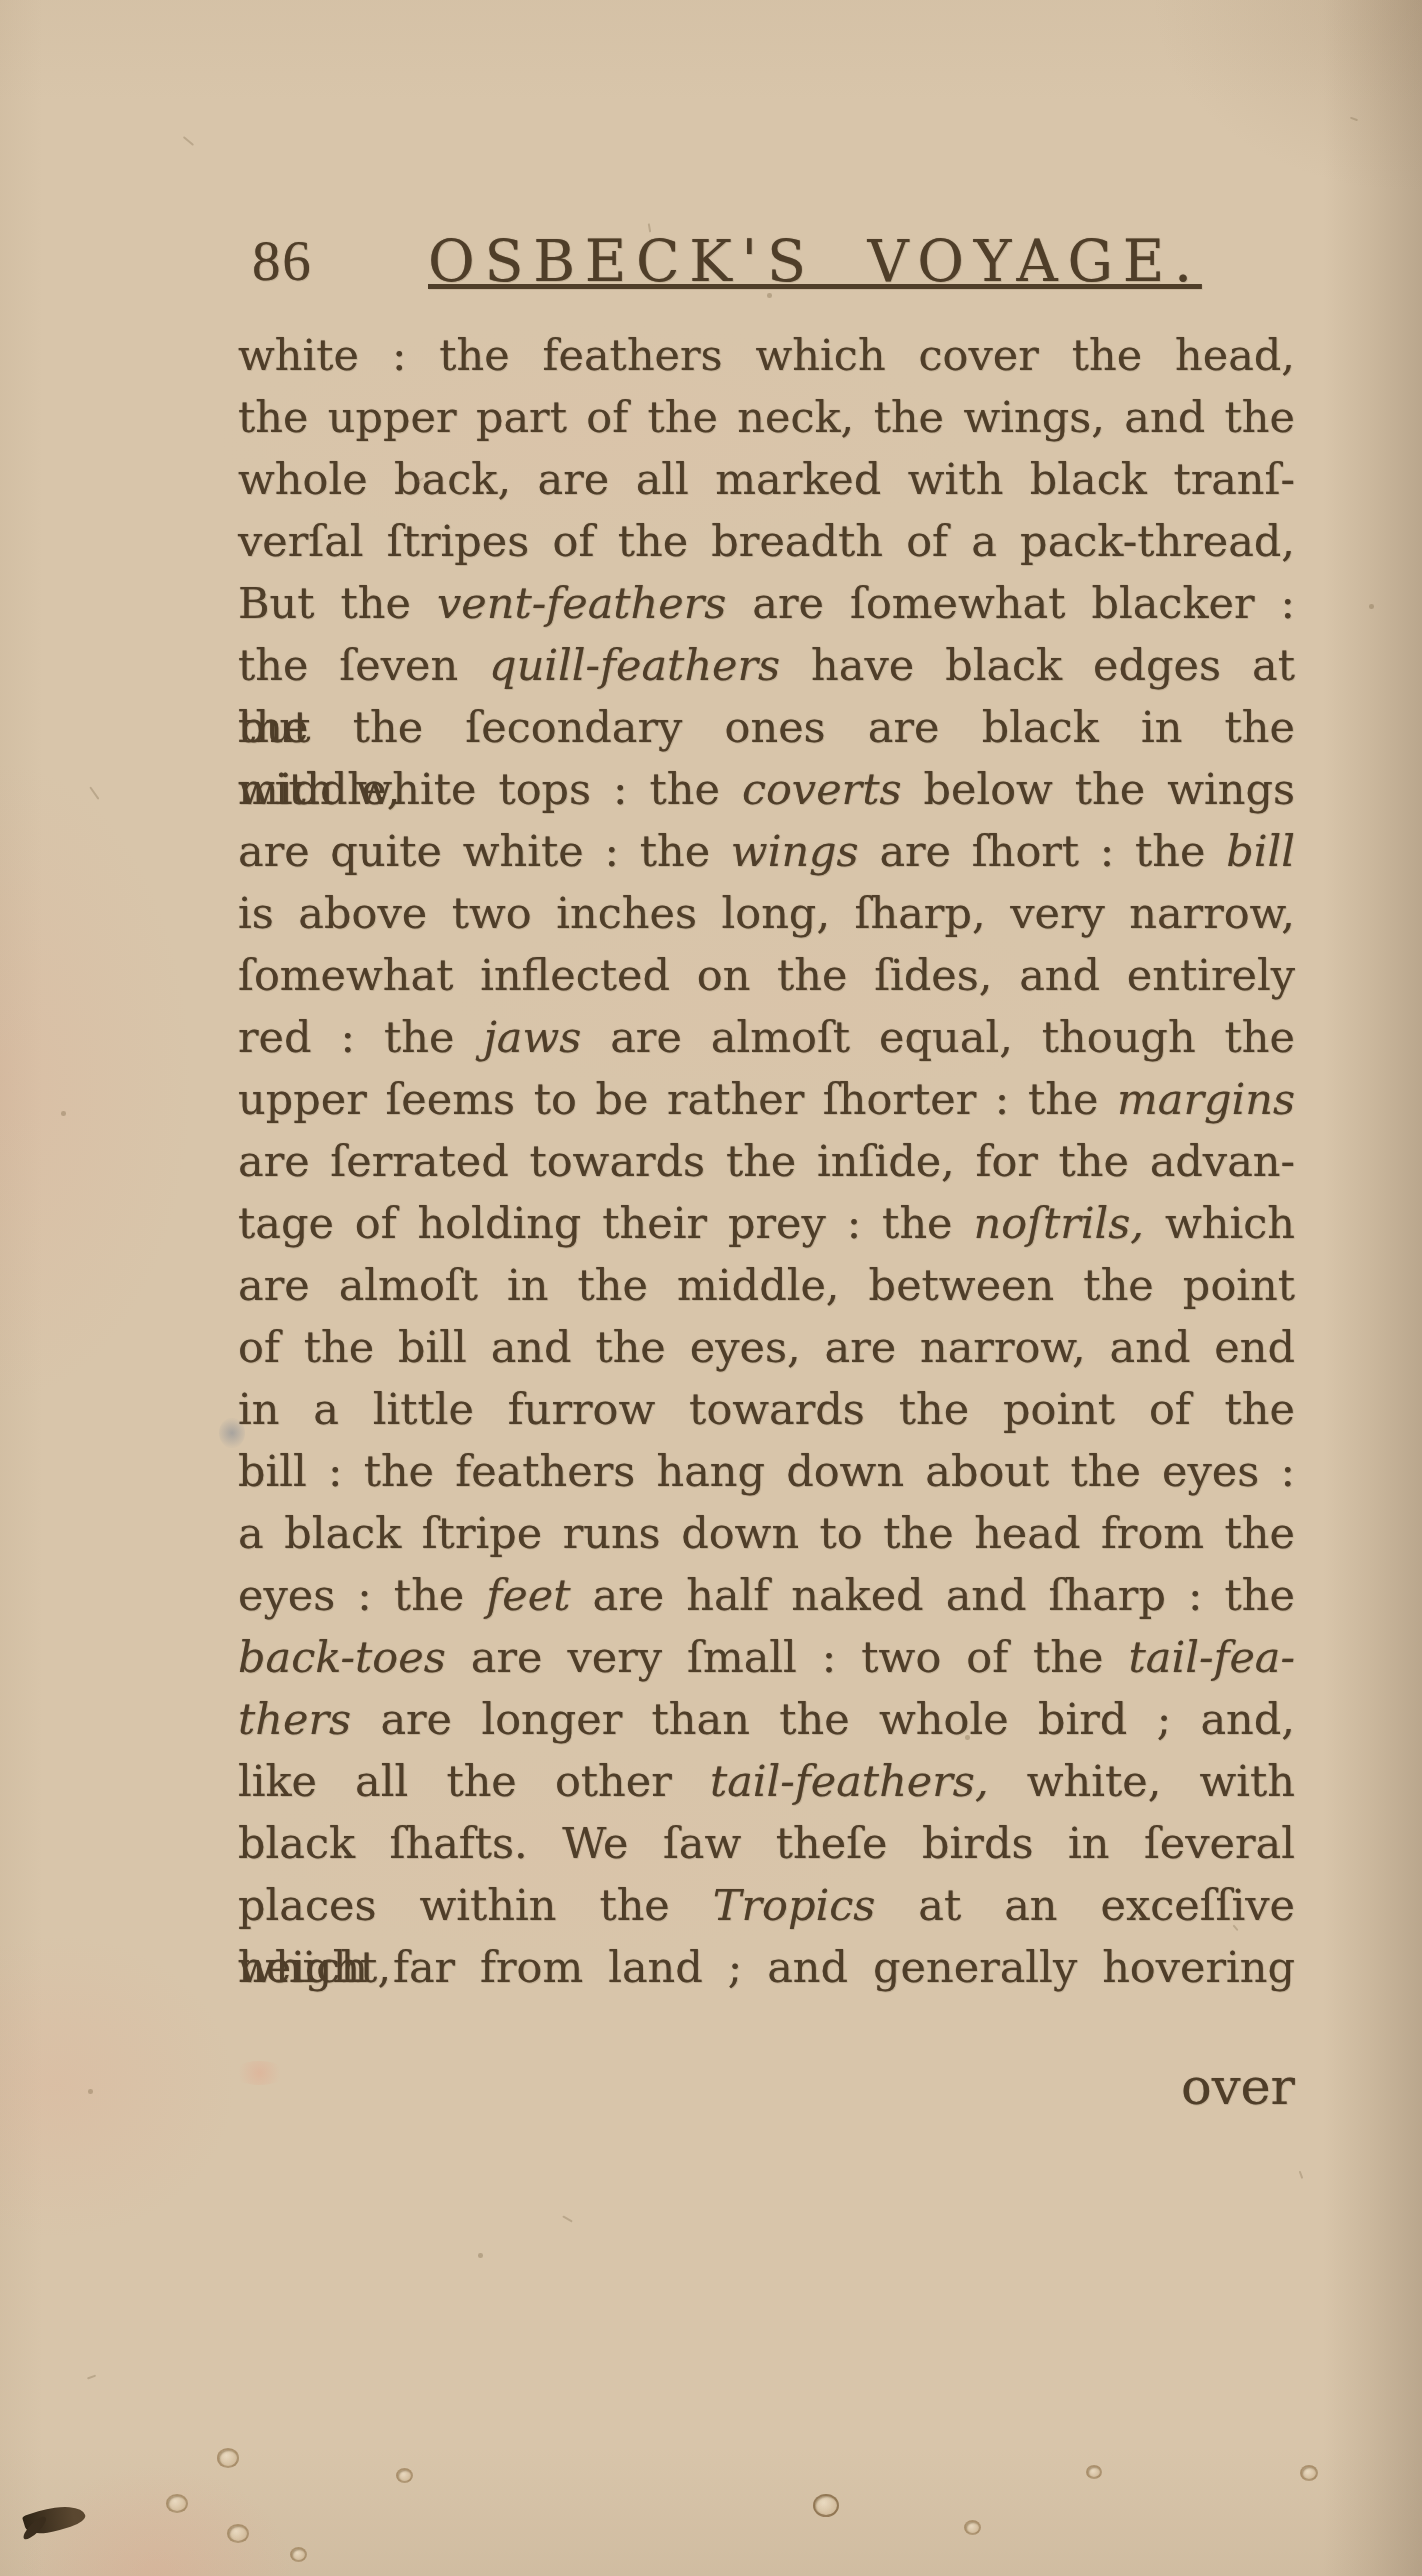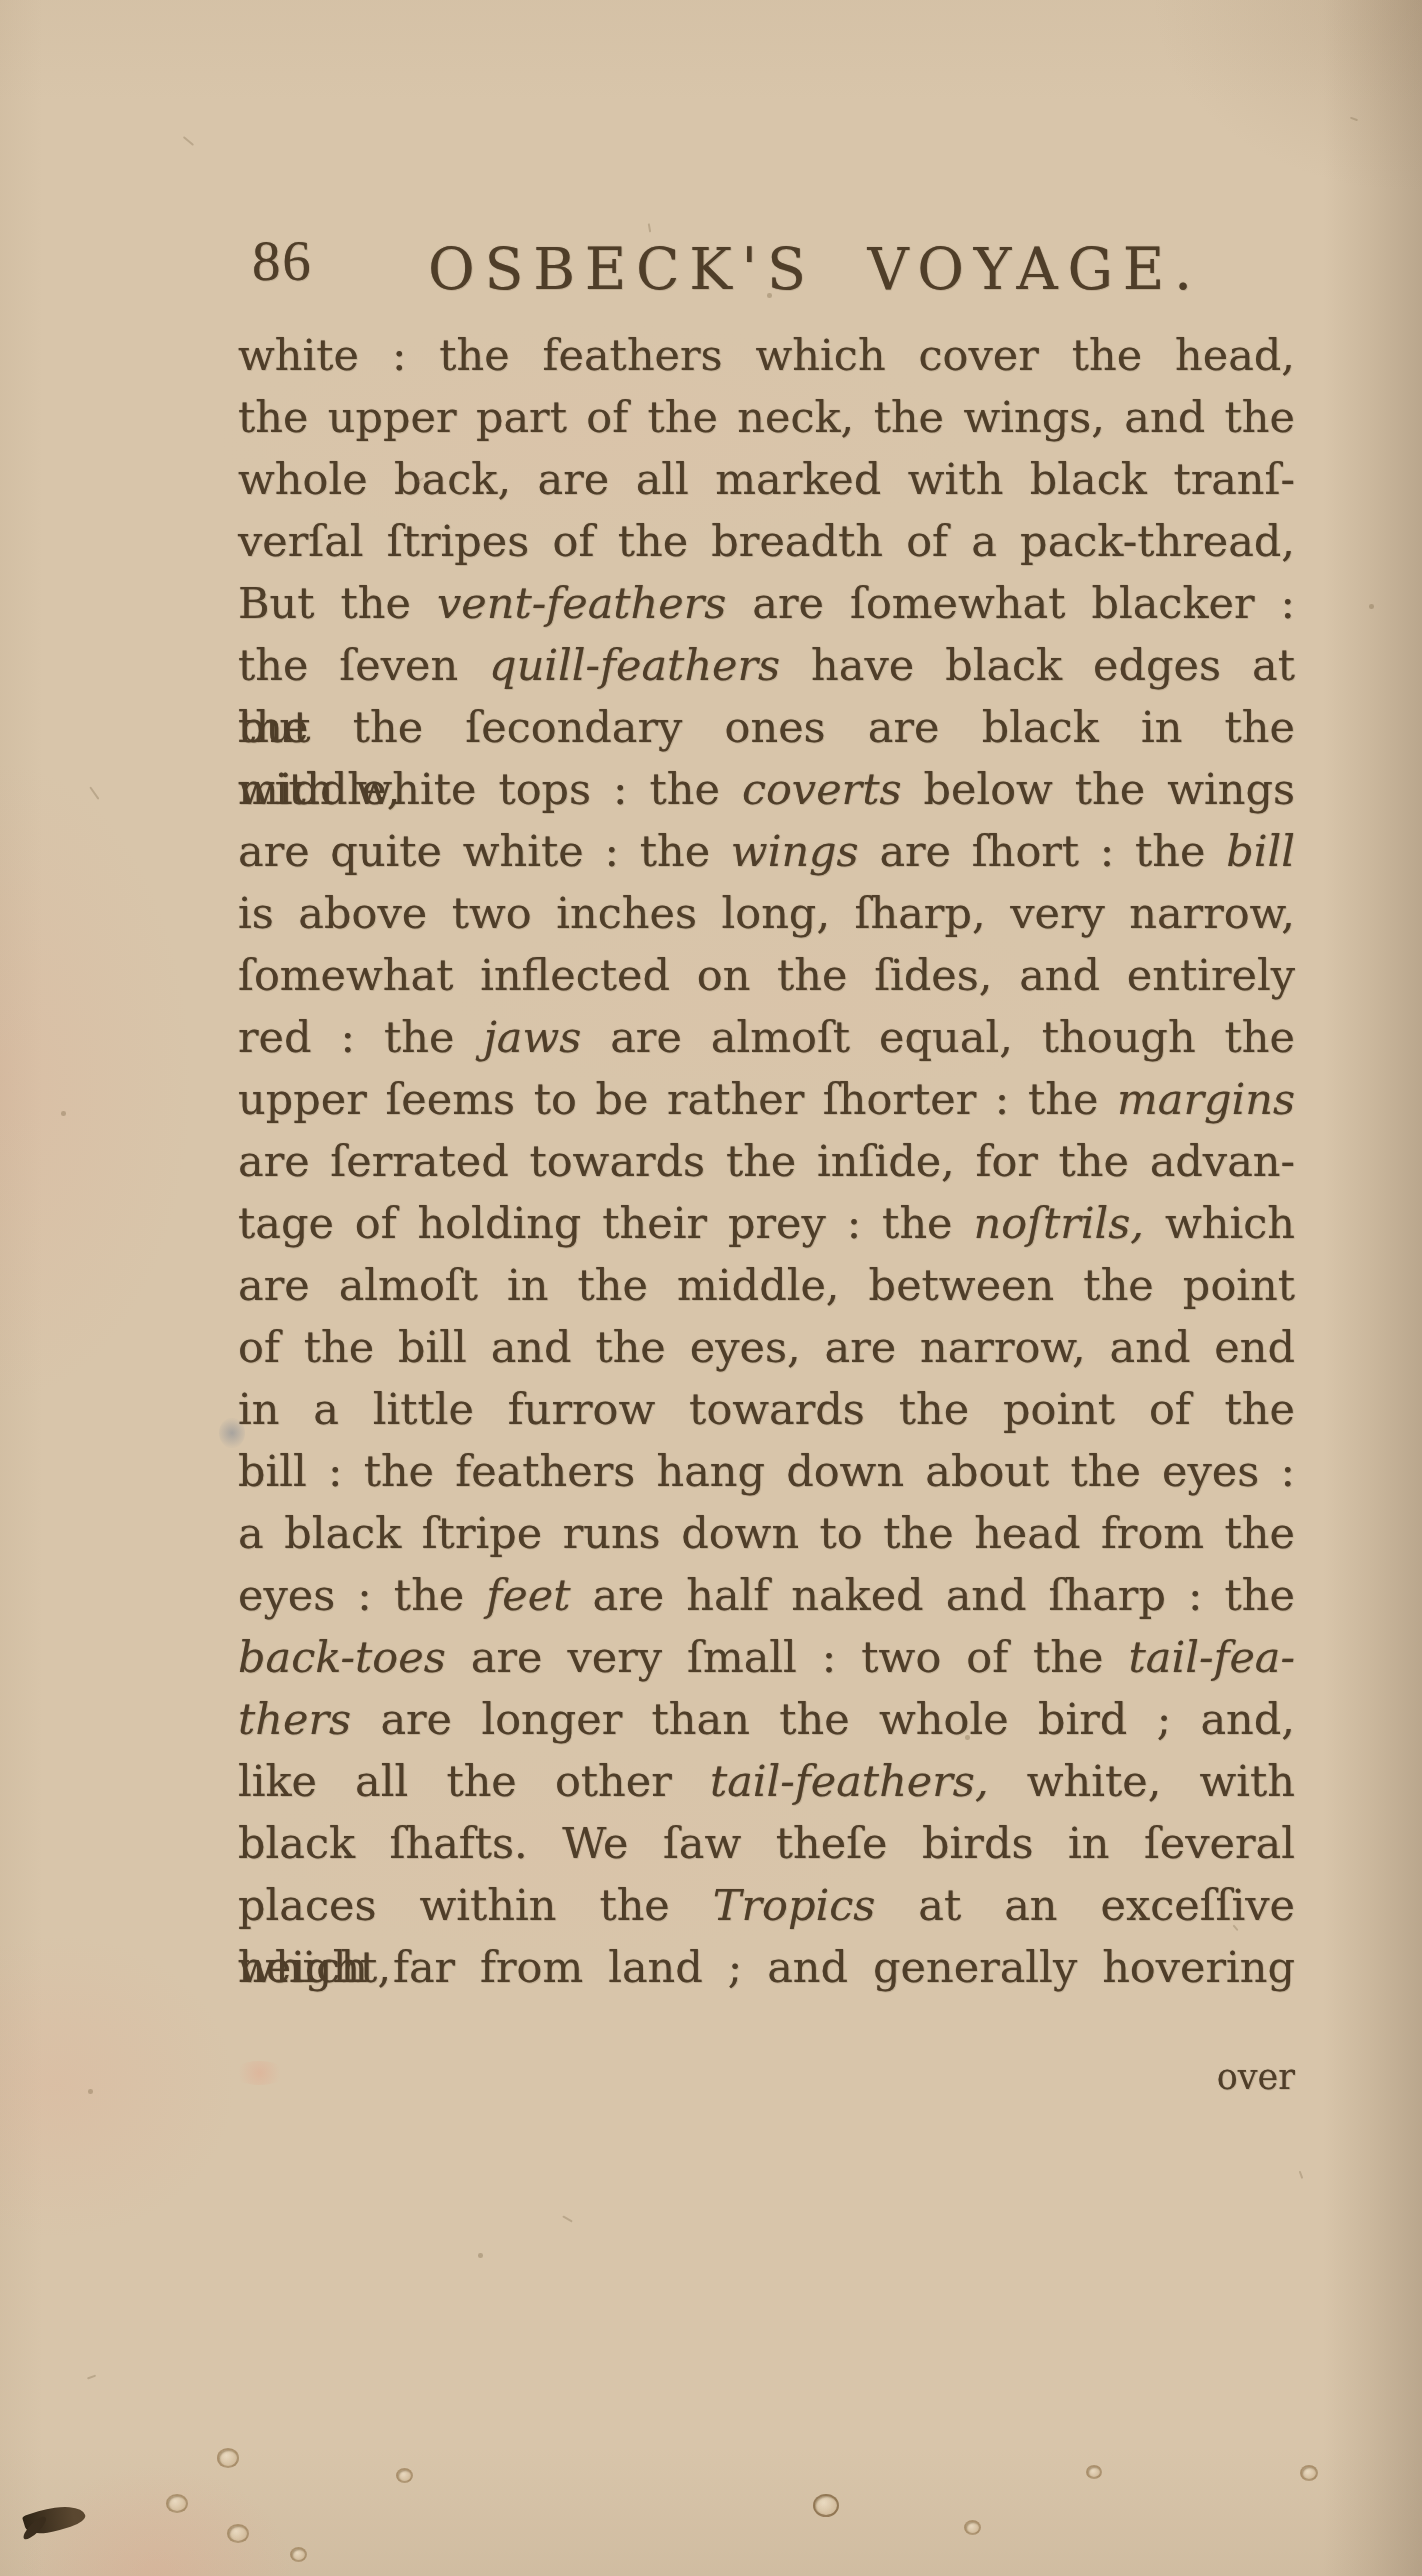--- a/index.html
+++ b/index.html
@@ -22,33 +22,33 @@
       linear-gradient(to bottom, rgba(160,135,105,0.06), transparent 4%, transparent 95%, rgba(150,125,95,0.12)),
       #d8c5aa;
   }
   .ink{ color:#4f3e29; text-shadow:0 0 0.9px rgba(79,62,41,.55), 0.9px 0.9px 0 rgba(79,62,41,.12); }
   .page-header{
     position:absolute; left:238px; top:228px; width:1057px; height:70px;
     font-size:57px; letter-spacing:1.8px;
   }
   .pagenum{ position:absolute; left:14px; top:0;font-family:Liberation Serif, serif; }
   .running-title{
-    position:absolute; left:190px; top:8px;
-    letter-spacing:0.17em; word-spacing:0.42em;
+    position:absolute; left:190px; top:0;
+    letter-spacing:0.17em; word-spacing:0.42em;text-decoration:underline;
   }
   .text-block{ position:absolute; left:238px; top:324px; width:1057px; }
   .line{
     height:62px; line-height:62px; font-size:43px;
     text-align:justify; text-align-last:justify;
     word-spacing:0.08em;
   }
   .line .it{ font-style:italic; }
   .catchword-row{
     position:absolute; left:238px; top:2057px; width:1057px;
-    font-size:35px; text-align:right;
+    font-size:51px; text-align:right;
   }
   
   .wormhole{
     position:absolute; border-radius:50%;
     border:2.8px solid rgba(128,98,58,.50);
     background:
       radial-gradient(circle at 40% 35%, rgba(235,220,195,.9), rgba(200,175,140,.85));
     box-shadow: inset 0.9px 0.9px 1.8px rgba(110,85,50,.5);
   }
   .wormhole.big{ border-color: rgba(110,82,45,.65); }

